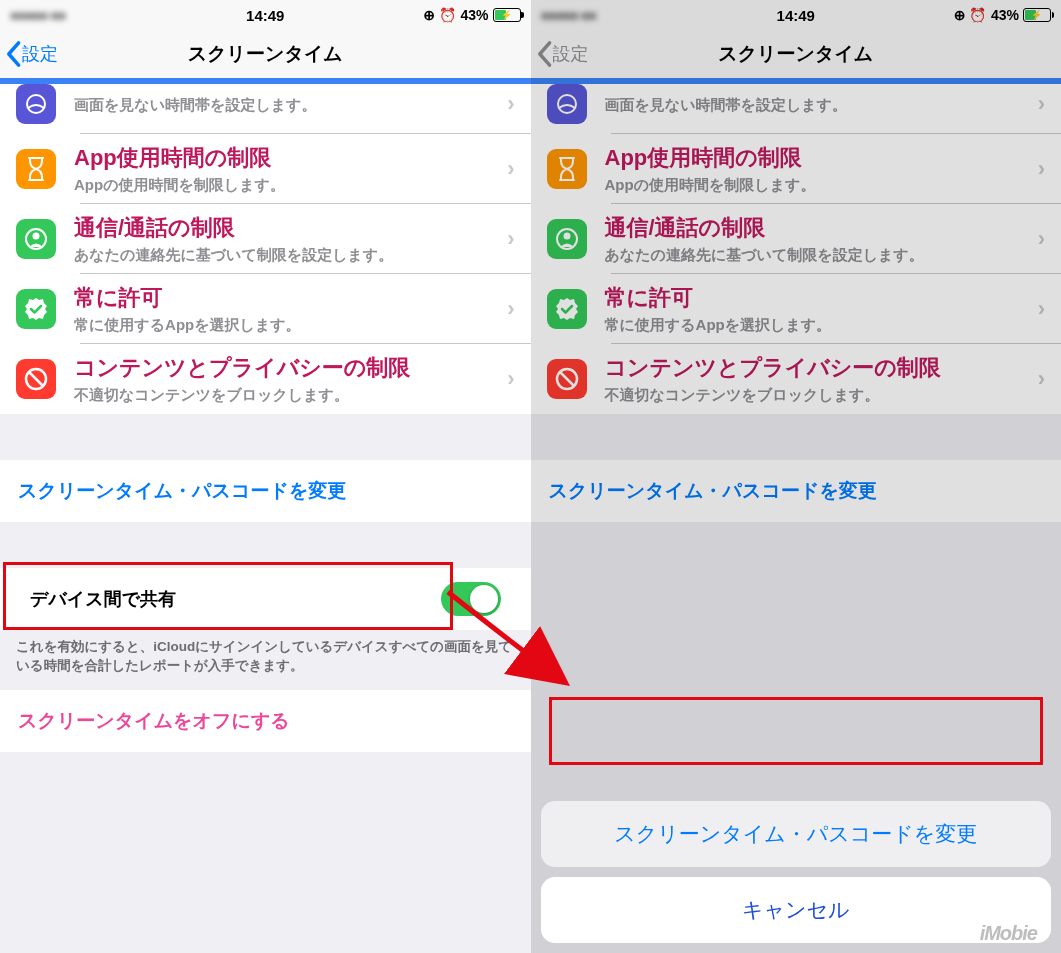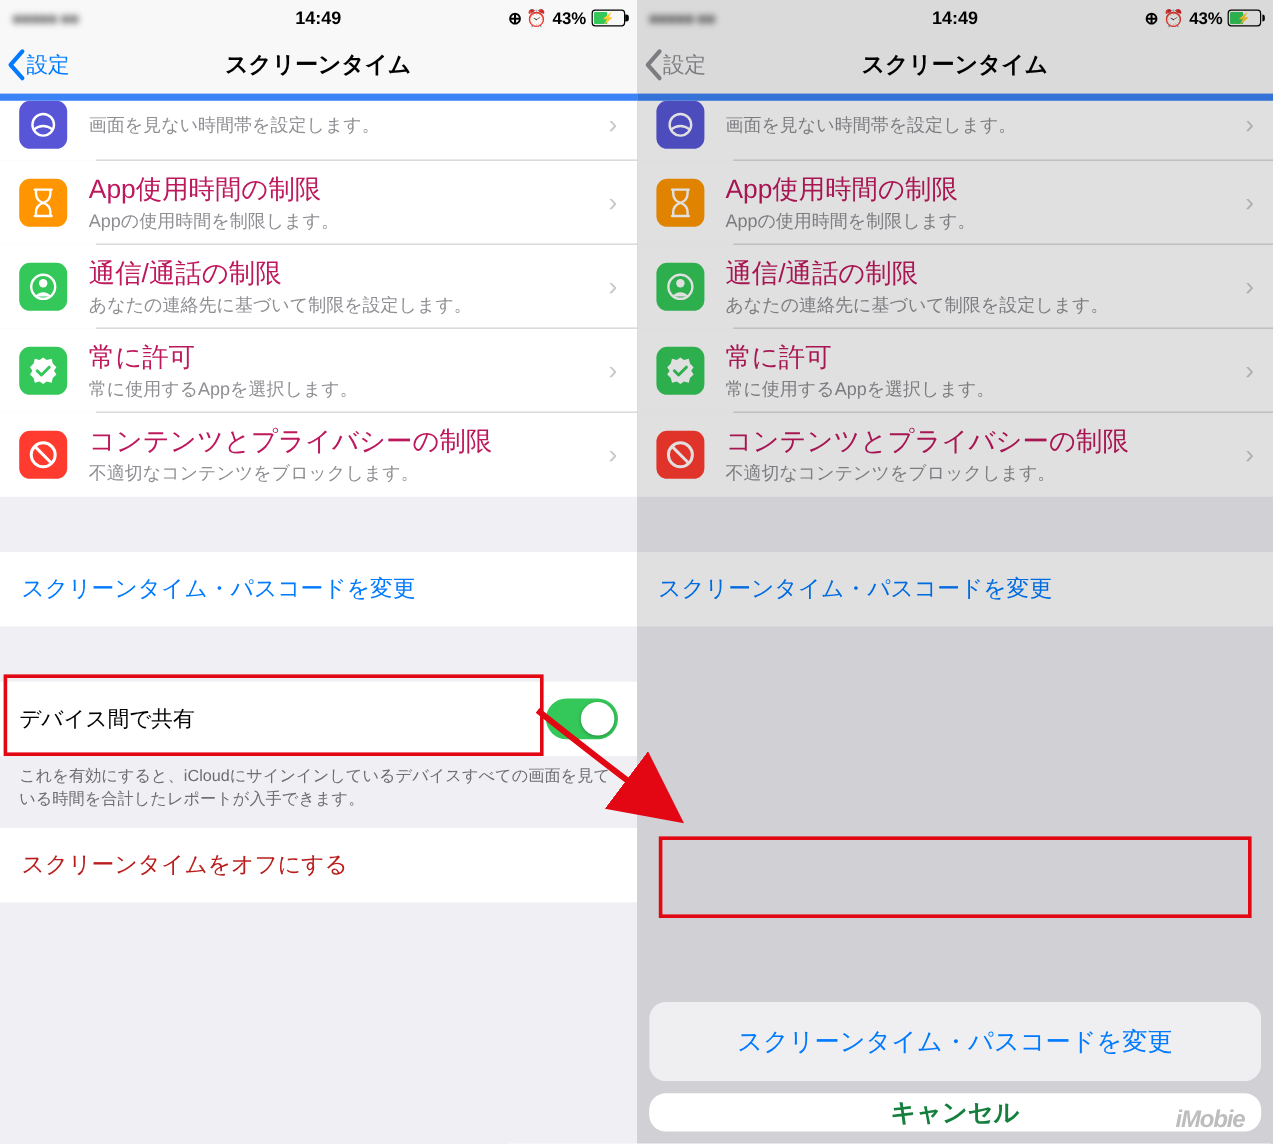--- a/index.html
+++ b/index.html
@@ -23,21 +23,21 @@
 .status-right { display: flex; align-items: center; gap: 4px; }
 .blurred { filter: blur(3px); color: #333; font-weight: 700; letter-spacing: -1px; }
 .nav-bar {
   height: 54px; background: #f8f8f8; border-bottom: 6px solid #3b82f6;
   display: flex; align-items: center; position: relative;
 }
 .nav-back { display: flex; align-items: center; color: #007aff; font-size: 18px; padding-left: 4px; cursor: pointer; }
 .phone.right .nav-back { color: #8e8e93; }
 .nav-back svg { width: 18px; height: 28px; }
 .nav-title { position: absolute; left: 50%; transform: translateX(-50%); font-size: 19px; font-weight: 700; }
-.list { background: #efeff4; flex: 1; overflow: hidden; }
+.list { background: #efeff4; flex: 1; overflow: hidden; font-weight: bold; }
 .phone.right .list { background: #d0d0d5; }
 .cell {
   background: #fff; display: flex; align-items: center; padding: 10px 16px;
   position: relative; min-height: 60px;
 }
 .cell .sep { position: absolute; bottom: 0; left: 80px; right: 0; height: 1px; background: #c8c7cc; }
 .icon-box {
   width: 40px; height: 40px; border-radius: 9px; display: flex;
   align-items: center; justify-content: center; flex-shrink: 0; margin-right: 18px;
 }
@@ -46,24 +46,24 @@
 .icon-green { background: #34c759; }
 .icon-green2 { background: #34c759; }
 .icon-red { background: #ff3b30; }
 .cell-body { flex: 1; display: flex; flex-direction: column; }
 .cell-title { font-size: 22px; color: #be185d; line-height: 1.3; }
 .cell-sub { font-size: 15px; color: #8e8e93; line-height: 1.3; margin-top: 2px; }
 .chevron { color: #c7c7cc; font-size: 22px; }
 .spacer { height: 46px; }
 .link-cell { background: #fff; padding: 18px 18px; font-size: 19px; color: #007aff; }
 .phone.right .link-cell { filter: brightness(0.88); }
-.red-link { color: #b91c1c; }
+.red-link { color: #ec4899; }
 .toggle-cell {
   background: #fff; display: flex; align-items: center; justify-content: space-between;
-  padding: 14px 16px; font-size: 18px;
+  padding: 14px 30px; font-size: 18px;
 }
 .toggle {
   width: 60px; height: 34px; background: #34c759; border-radius: 17px; position: relative;
 }
 .toggle::after {
   content: ""; position: absolute; right: 3px; top: 3px; width: 28px; height: 28px;
   background: #fff; border-radius: 50%; box-shadow: 0 1px 3px rgba(0,0,0,0.3);
 }
 .footer-text { font-size: 13.5px; color: #6d6d72; padding: 8px 16px 14px; line-height: 1.4; }
 .highlight-box {
@@ -76,21 +76,21 @@
   background: #efeff1; border-radius: 14px; overflow: hidden; margin-bottom: 10px;
 }
 .action-btn {
   text-align: center; font-size: 21px; padding: 19px 10px; color: #007aff;
   border-bottom: 1px solid #d1d1d6; cursor: pointer; background: #efeff1;
 }
 .action-btn:last-child { border-bottom: none; }
 .action-btn.destructive { color: #ff3b30; }
 .action-cancel {
   background: #fff; border-radius: 14px; text-align: center; font-size: 21px;
-  font-weight: 700; color: #15803d; padding: 2px 10px; cursor: pointer;
+  font-weight: 400; color: #1d4ed8; padding: 19px 10px; cursor: pointer;
 }
 .arrow {
   position: absolute; pointer-events: none;
 }
 .watermark {
   position: absolute; bottom: 8px; right: 24px; font-size: 20px;
   font-style: italic; font-weight: 700; color: #bdbdbd; letter-spacing: -1px;
 }
 .battery {
   width: 28px; height: 14px; border: 1.5px solid #000; border-radius: 3px;

